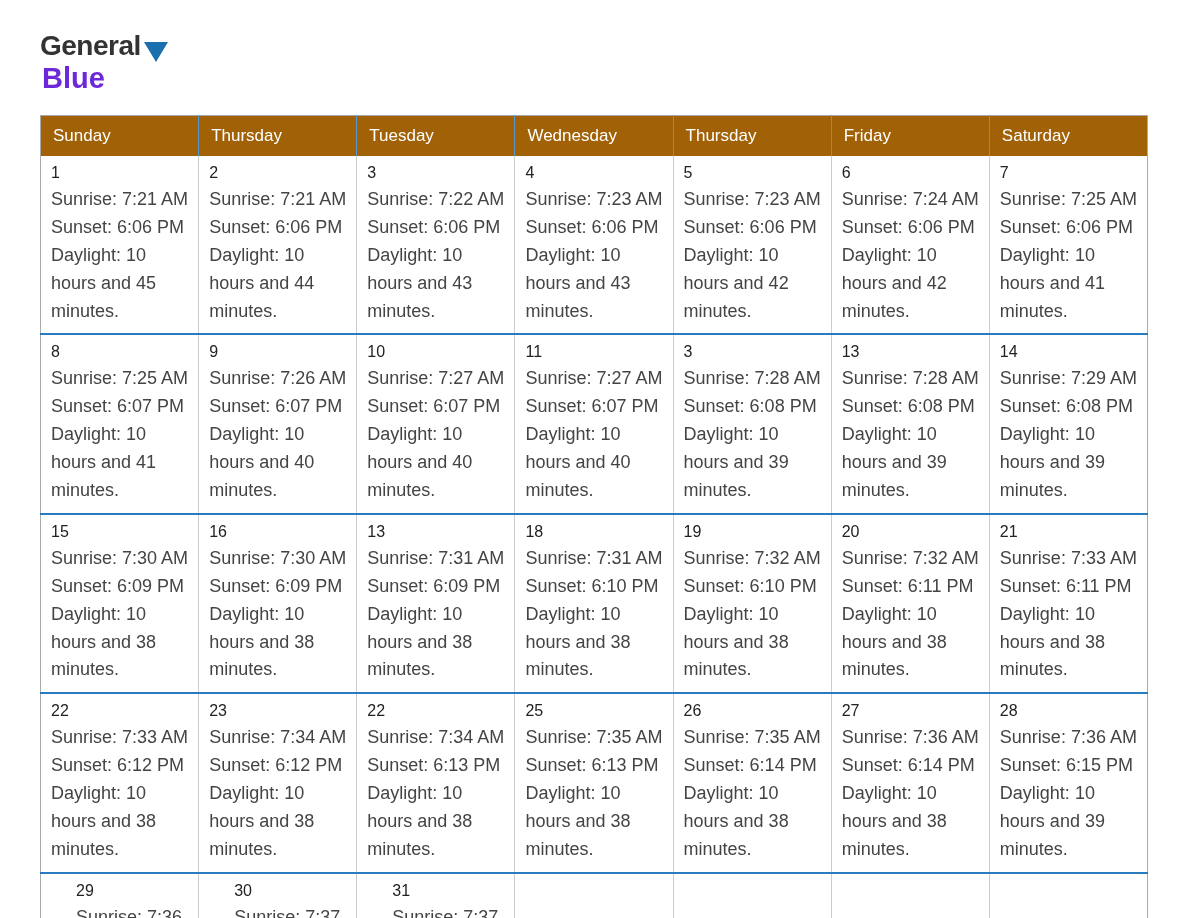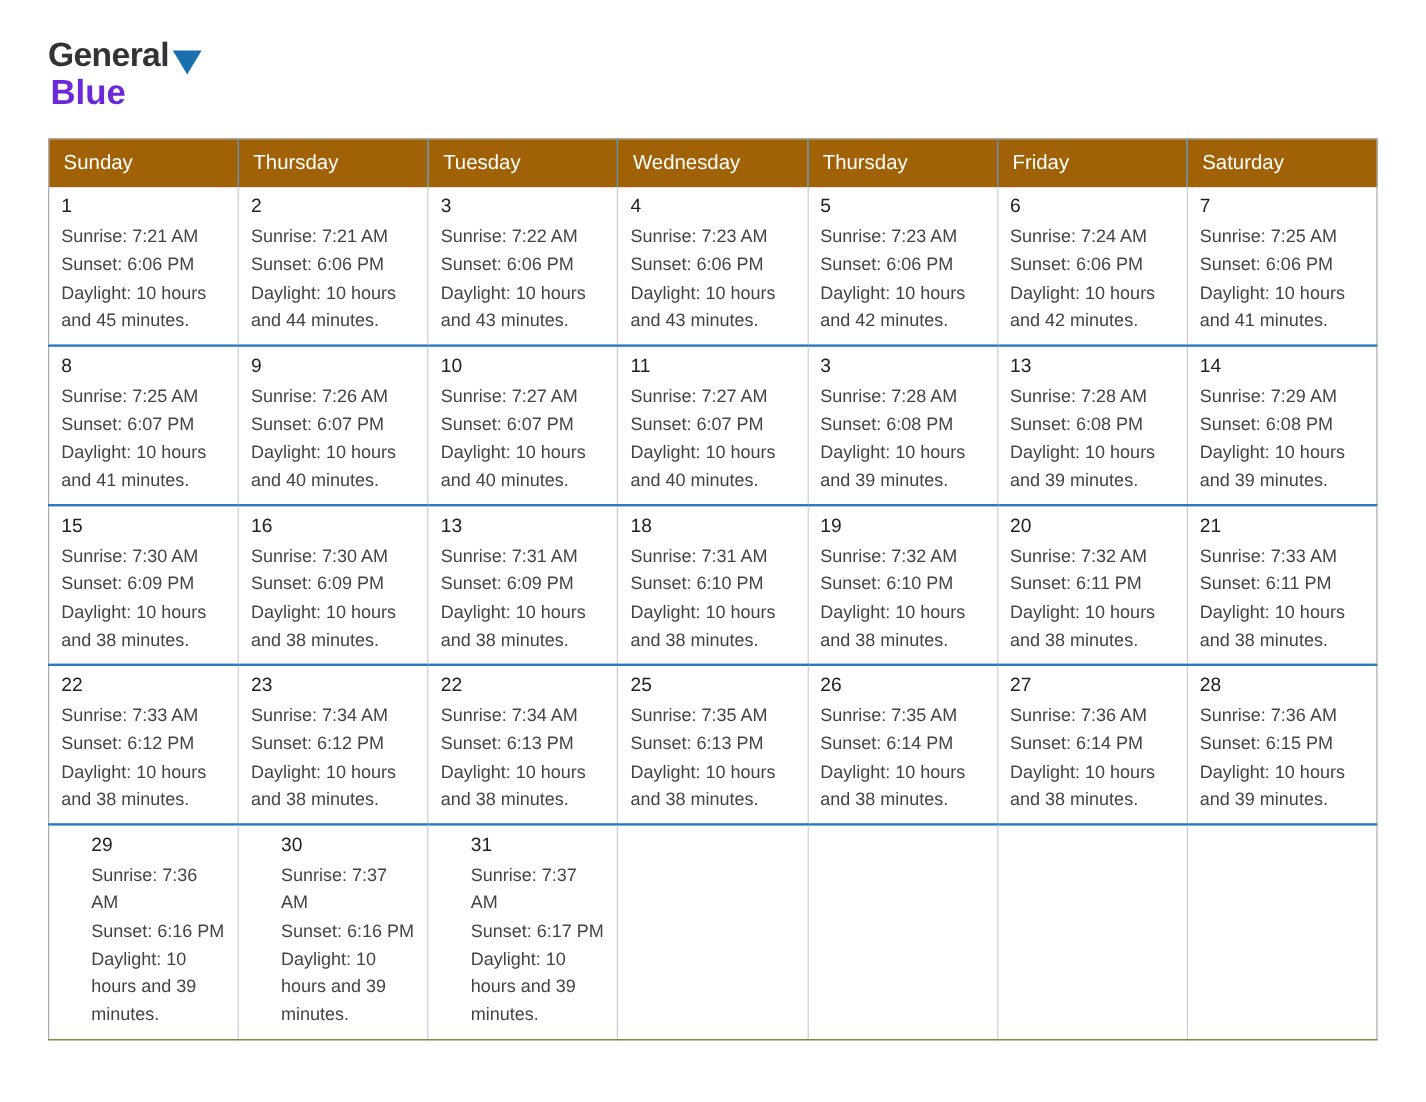--- a/index.html
+++ b/index.html
@@ -94,21 +94,21 @@
       border-bottom: 1px solid #4d7c0f;
       padding-left: 35px;
     }
     .day-number {
       font-size: 16px;
       font-weight: normal;
       color: #222;
       margin-bottom: 4px;
     }
     .day-info {
-      font-size: 15px;
+      font-size: 18px;
       color: #444;
       line-height: 1.55;
     }
     .empty-cell {
       background: #fff;
     }
   </style>
 </head>
 <body>
 

